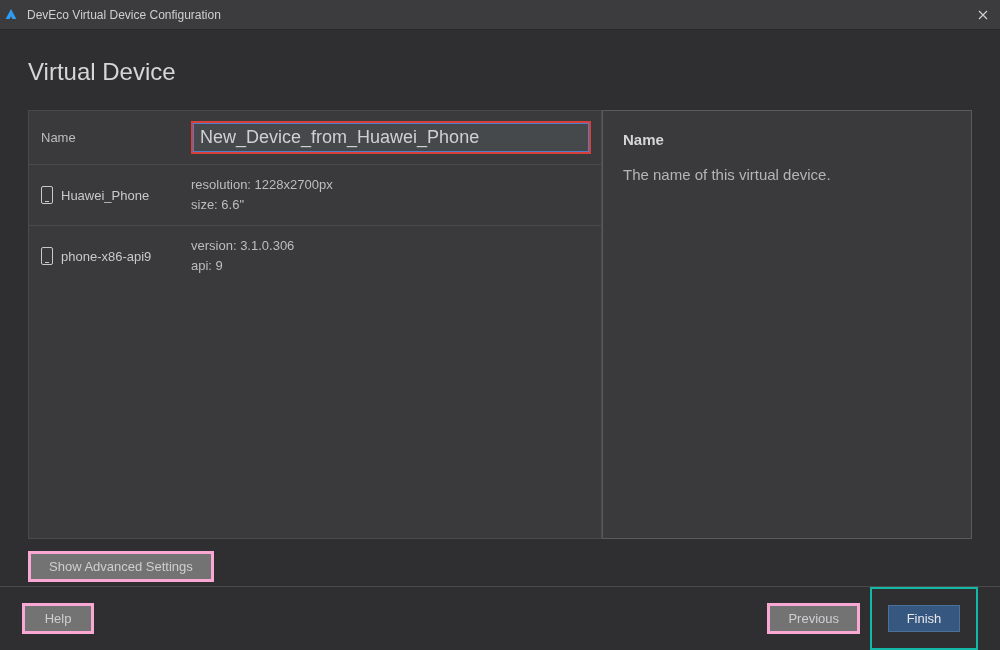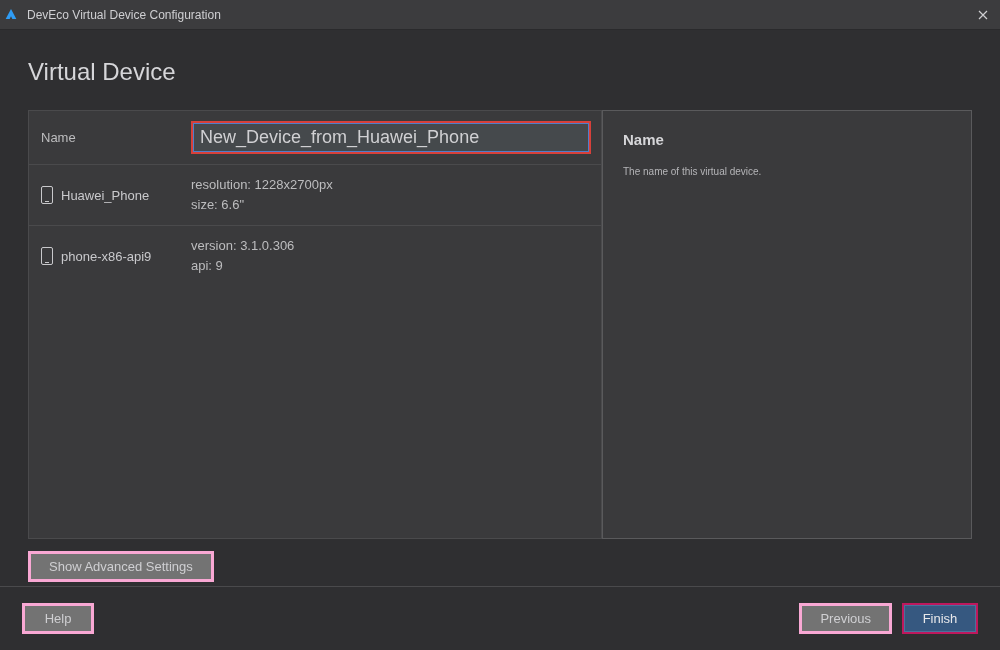--- a/index.html
+++ b/index.html
@@ -120,21 +120,21 @@
     background: #3a3a3c;
     padding: 20px;
   }
   .right-panel h3 {
     font-size: 15px;
     font-weight: 600;
     color: #d6d6d9;
     margin-bottom: 18px;
   }
   .right-panel p {
-    font-size: 10px;
+    font-size: 15px;
     color: #b5b5b8;
   }
   .adv-row {
     margin-top: 12px;
     margin-bottom: 4px;
   }
   .btn {
     background: #737373;
     border: 3px solid #f9a8d4;
     color: #cfcfd2;
@@ -147,23 +147,23 @@
     height: 64px;
     border-top: 1px solid #4a4a4c;
     display: flex;
     align-items: center;
     padding: 0 22px;
     gap: 10px;
   }
   .footer .spacer { flex: 1; }
   .footer .btn { min-width: 72px; text-align: center; }
   .finish-wrap {
-    border: 2px solid #be185d;
+    border: 2px solid #14b8a6;
     display: inline-block;
-    padding: 0;
+    padding: 16px;
   }
   .finish-wrap .btn {
     background: #365880;
     border: 1px solid #4a719c;
     color: #e8e8ea;
     padding: 5px 16px;
   }
 </style>
 </head>
 <body>

